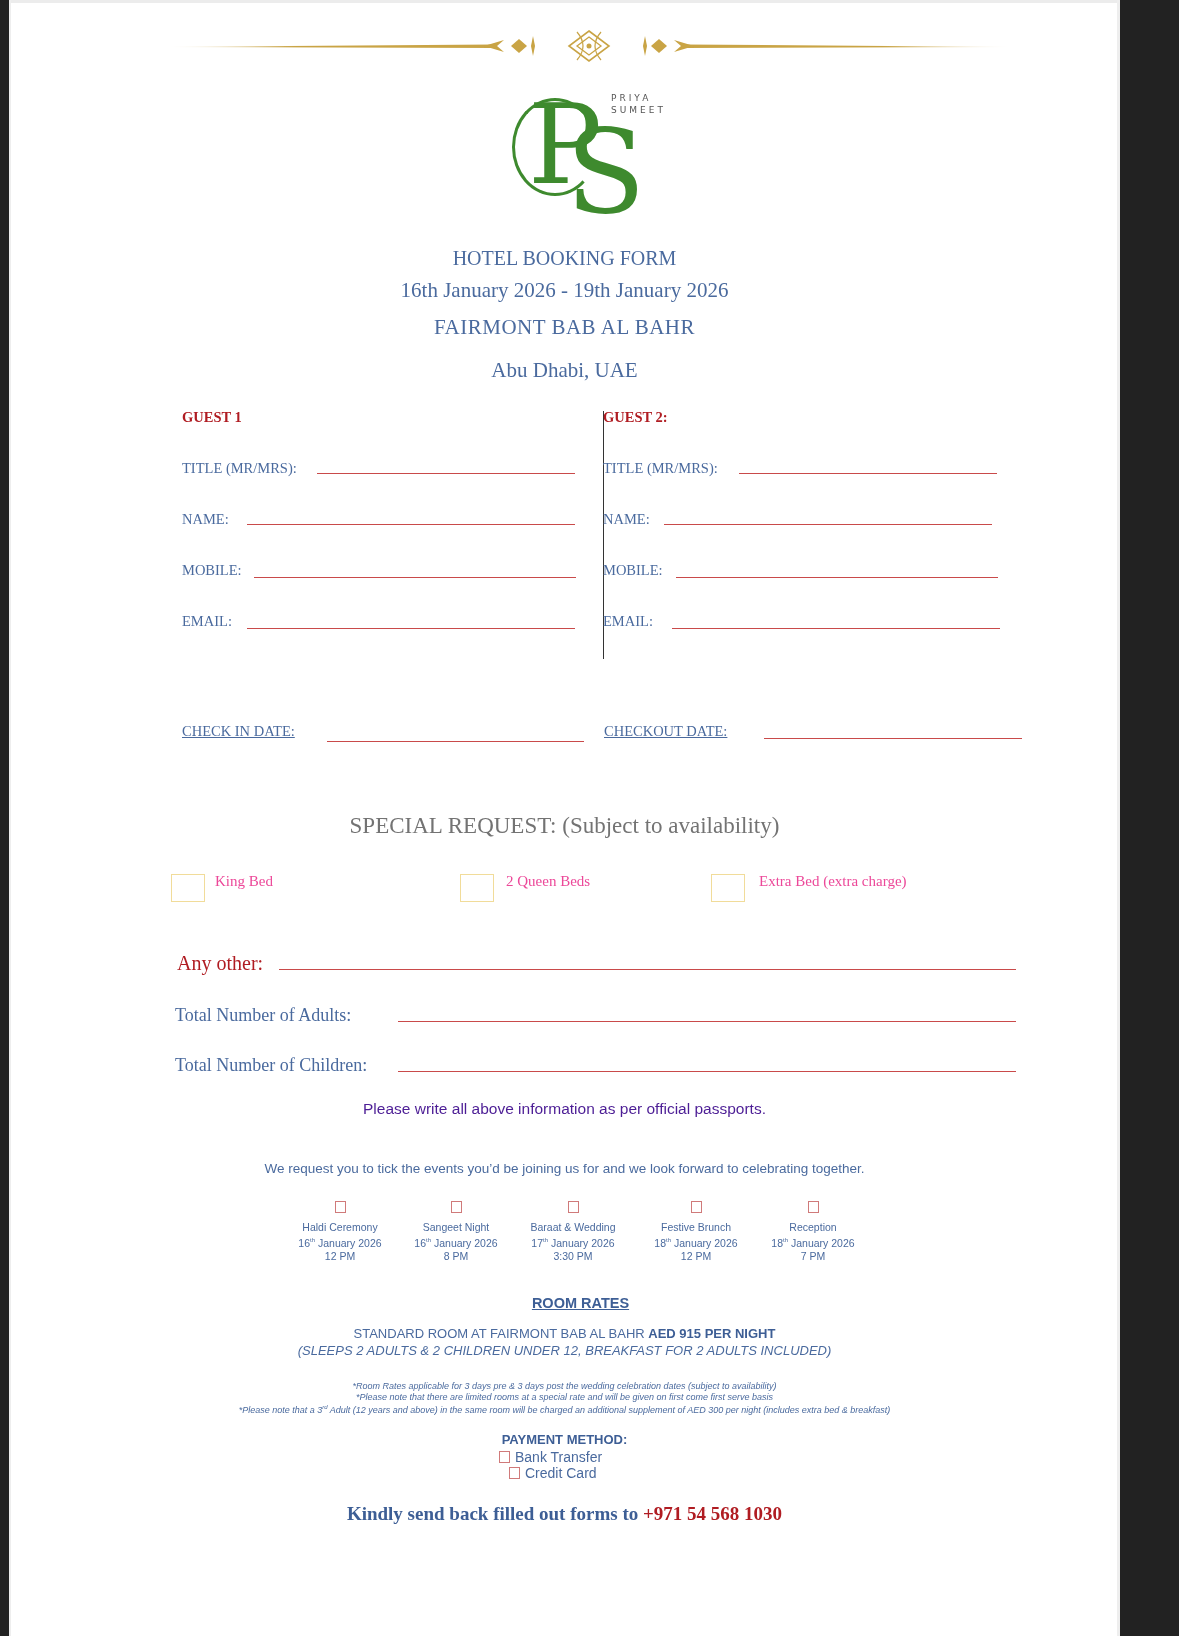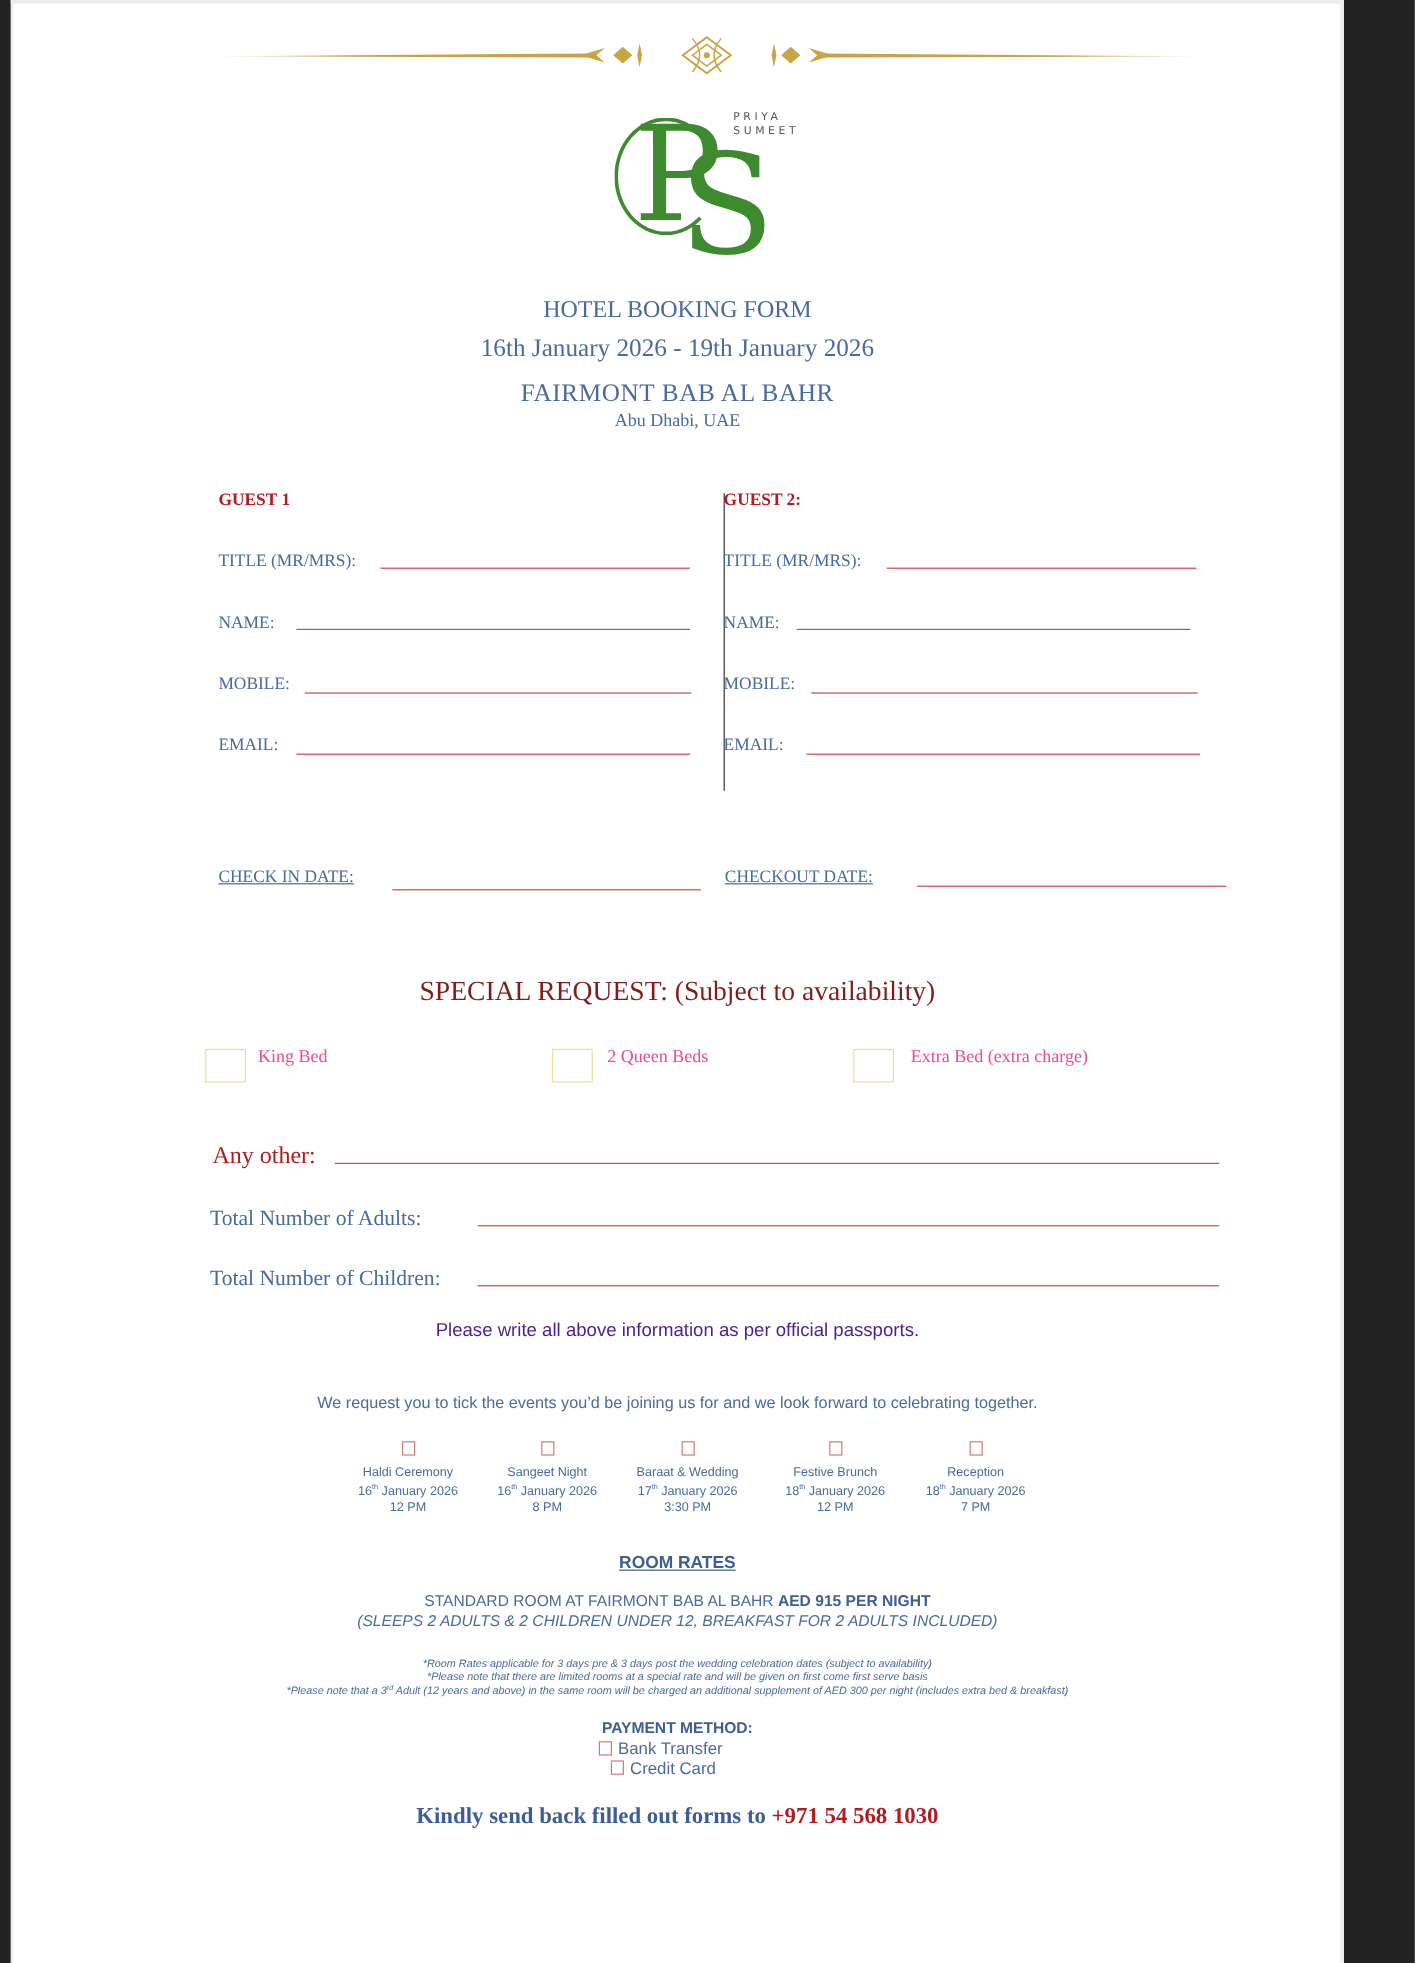--- a/index.html
+++ b/index.html
@@ -25,47 +25,47 @@
   .logo { position: absolute; left: 505px; top: 88px; width: 160px; height: 140px; }
   .logo-initials { position: absolute; left: 0; top: 0; font-family: "DejaVu Serif", serif; color: #3e8a2e; }
   .logo-p { position: absolute; left: 14px; top: 2px; font-size: 110px; line-height: 110px; font-weight: normal; }
   .logo-s { position: absolute; left: 52px; top: 26px; font-size: 116px; line-height: 116px; }
   .logo-o { position: absolute; left: -2px; top: 10px; width: 80px; height: 92px; border: 3px solid #3e8a2e; border-radius: 50%; border-right-color: transparent; }
   .logo-names { position: absolute; left: 97px; top: 4px; font-family: "DejaVu Sans", sans-serif; font-size: 9px; letter-spacing: 3px; color: #555; line-height: 12px; }
 
   .title1 { position: absolute; left: 0; width: 1111px; top: 247px; font-size: 20px; }
   .title2 { position: absolute; left: 0; width: 1111px; top: 278px; font-size: 21px; }
   .title3 { position: absolute; left: 0; width: 1111px; top: 315px; font-size: 21px; letter-spacing: 0.5px; }
-  .title4 { position: absolute; left: 0; width: 1111px; top: 343px; font-size: 15px; }
+  .title4 { position: absolute; left: 0; width: 1111px; top: 358px; font-size: 21px; }
 
   .guest-head { position: absolute; font-size: 14.5px; font-weight: bold; color: #b01c22; }
   .field-label { position: absolute; font-size: 14.5px; color: #4a6a9e; white-space: nowrap; }
   .field-line { position: absolute; height: 0; border-top: 1.5px solid #c94a4a; }
   .divider { position: absolute; left: 594px; top: 411px; width: 0; height: 248px; border-left: 1.5px solid #333; }
 
   .date-label { position: absolute; font-size: 14.5px; color: #4a6a9e; text-decoration: underline; }
 
-  .special { position: absolute; left: 0; width: 1111px; top: 813px; font-size: 23px; color: #7f1d1d; }
+  .special { position: absolute; left: 0; width: 1111px; top: 813px; font-size: 23px; color: #737373; }
   .bedbox { position: absolute; width: 32px; height: 26px; border: 1.5px solid #f1dc9a; background: #fff; }
   .bedlabel { position: absolute; font-size: 15px; color: #ec4899; white-space: nowrap; }
 
   .any-label { position: absolute; font-size: 20px; color: #b01c22; }
   .total-label { position: absolute; font-size: 18px; color: #4a6a9e; white-space: nowrap; }
 
   .sans { font-family: "Liberation Sans", sans-serif; }
   .note1 { position: absolute; left: 0; width: 1111px; top: 1100px; font-size: 15.5px; color: #4c1d95; }
   .note2 { position: absolute; left: 0; width: 1111px; top: 1128px; font-size: 18.5px; color: #4a6a9e; }
   .note2 .email { color: #b01c22; }
   .note3 { position: absolute; left: 0; width: 1111px; top: 1161px; font-size: 13.5px; color: #4a6a9e; }
 
   .event { position: absolute; width: 130px; text-align: center; font-family: "Liberation Sans", sans-serif; font-size: 10.5px; color: #4a6a9e; line-height: 13px; }
   .event .cb { display: block; margin: 0 auto 8px auto; width: 9px; height: 10px; border: 1px solid #d07a7a; background: #fff; }
   .event sup { font-size: 6px; }
 
-  .rates-head { position: absolute; left: 0; width: 1111px; top: 1295px; font-family: "Liberation Sans", sans-serif; font-size: 14.5px; font-weight: bold; color: #3d5e95; text-decoration: underline; }
+  .rates-head { position: absolute; left: 16px; width: 1111px; top: 1295px; font-family: "Liberation Sans", sans-serif; font-size: 14.5px; font-weight: bold; color: #3d5e95; text-decoration: underline; }
   .rates-1 { position: absolute; left: 0; width: 1111px; top: 1326px; font-family: "Liberation Sans", sans-serif; font-size: 13px; color: #4a6a9e; }
   .rates-1 b { color: #3d5e95; }
   .rates-2 { position: absolute; left: 0; width: 1111px; top: 1343px; font-family: "Liberation Sans", sans-serif; font-size: 13px; font-style: italic; color: #4a6a9e; }
   .fine { position: absolute; left: 0; width: 1111px; font-family: "Liberation Sans", sans-serif; font-size: 9px; font-style: italic; color: #4a6a9e; }
 
   .pay-head { position: absolute; left: 0; width: 1111px; top: 1432px; font-family: "Liberation Sans", sans-serif; font-size: 13px; font-weight: bold; color: #3d5e95; }
   .pay-opt { position: absolute; font-family: "Liberation Sans", sans-serif; font-size: 14px; color: #4a6a9e; white-space: nowrap; }
   .pay-opt .cb { display: inline-block; width: 9px; height: 10px; border: 1px solid #d07a7a; margin-right: 5px; vertical-align: -1px; }
 
   .footer { position: absolute; left: 0; width: 1111px; top: 1503px; font-size: 19px; font-weight: bold; color: #3d5e95; }

